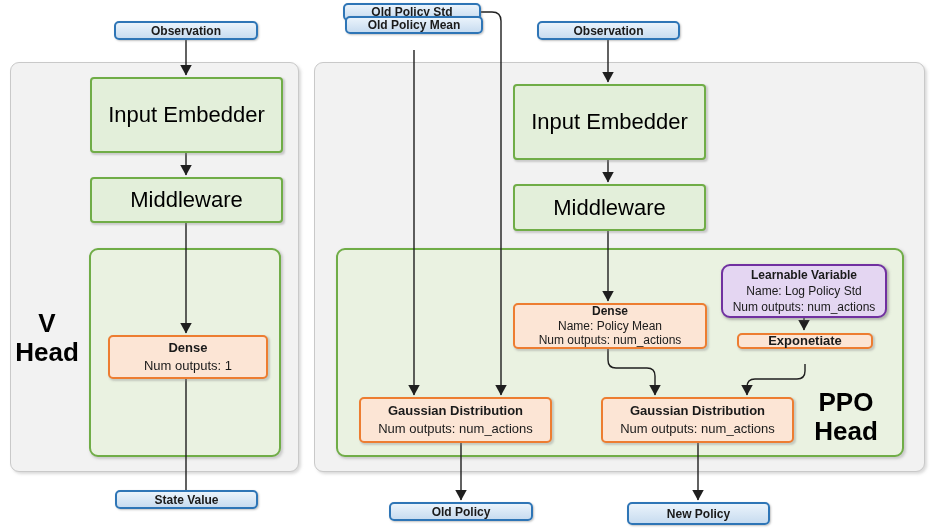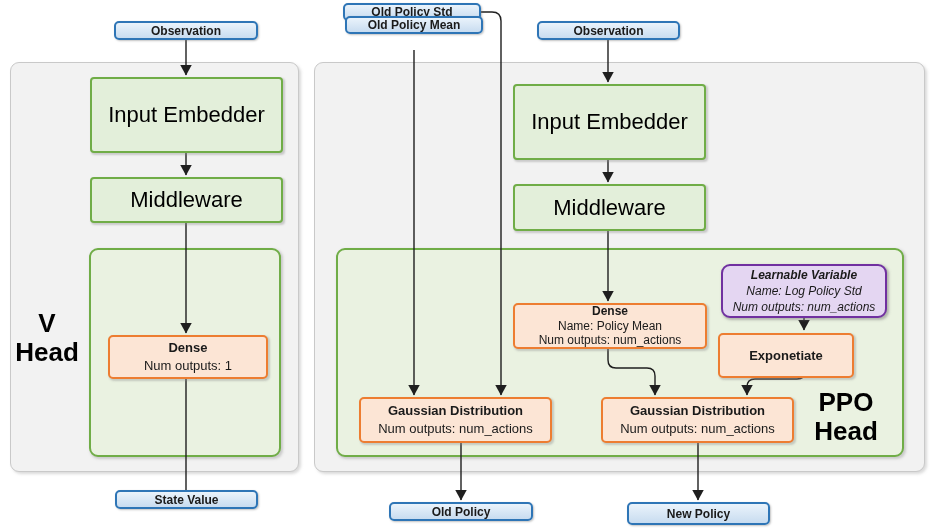--- a/index.html
+++ b/index.html
@@ -37,21 +37,20 @@
     background:#FCE5D5; border:2px solid #ED7D31; border-radius:5px;
     font-size:13px; color:#1a1a1a; line-height:18px;
     box-shadow:1.5px 1.5px 2px rgba(140,140,140,.4);
   }
   .obox.small { font-size:12px; line-height:14.5px; }
   .obox .t { font-weight:bold; }
   .pbox {
     background:#E4D6F2; border:2.5px solid #7030A0; border-radius:9px;
     font-size:12px; color:#1a1a1a; line-height:16px;
     box-shadow:1.5px 1.5px 2.5px rgba(120,120,120,.5);
-    font-style:italic;
   }
   .pbox .t { font-weight:bold; }
   .head-label {
     position:absolute; font-weight:bold; font-size:26px; line-height:29px;
     color:#000; text-align:center; z-index:3;
   }
 </style>
 </head>
 <body>
 
@@ -102,21 +101,21 @@
 
   <div class="node obox" style="left:108px; top:335px; width:160px; height:44px;">
     <div class="t">Dense</div>
     <div>Num outputs: 1</div>
   </div>
   <div class="node obox small" style="left:513px; top:303px; width:194px; height:46px;">
     <div class="t">Dense</div>
     <div>Name: Policy Mean</div>
     <div>Num outputs: num_actions</div>
   </div>
-  <div class="node obox" style="left:718px; top:333px; width:136px; height:45px;">
+  <div class="node obox" style="left:737px; top:333px; width:136px; height:16px;">
     <div class="t">Exponetiate</div>
   </div>
   <div class="node obox" style="left:359px; top:397px; width:193px; height:46px;">
     <div class="t">Gaussian Distribution</div>
     <div>Num outputs: num_actions</div>
   </div>
   <div class="node obox" style="left:601px; top:397px; width:193px; height:46px;">
     <div class="t">Gaussian Distribution</div>
     <div>Num outputs: num_actions</div>
   </div>

